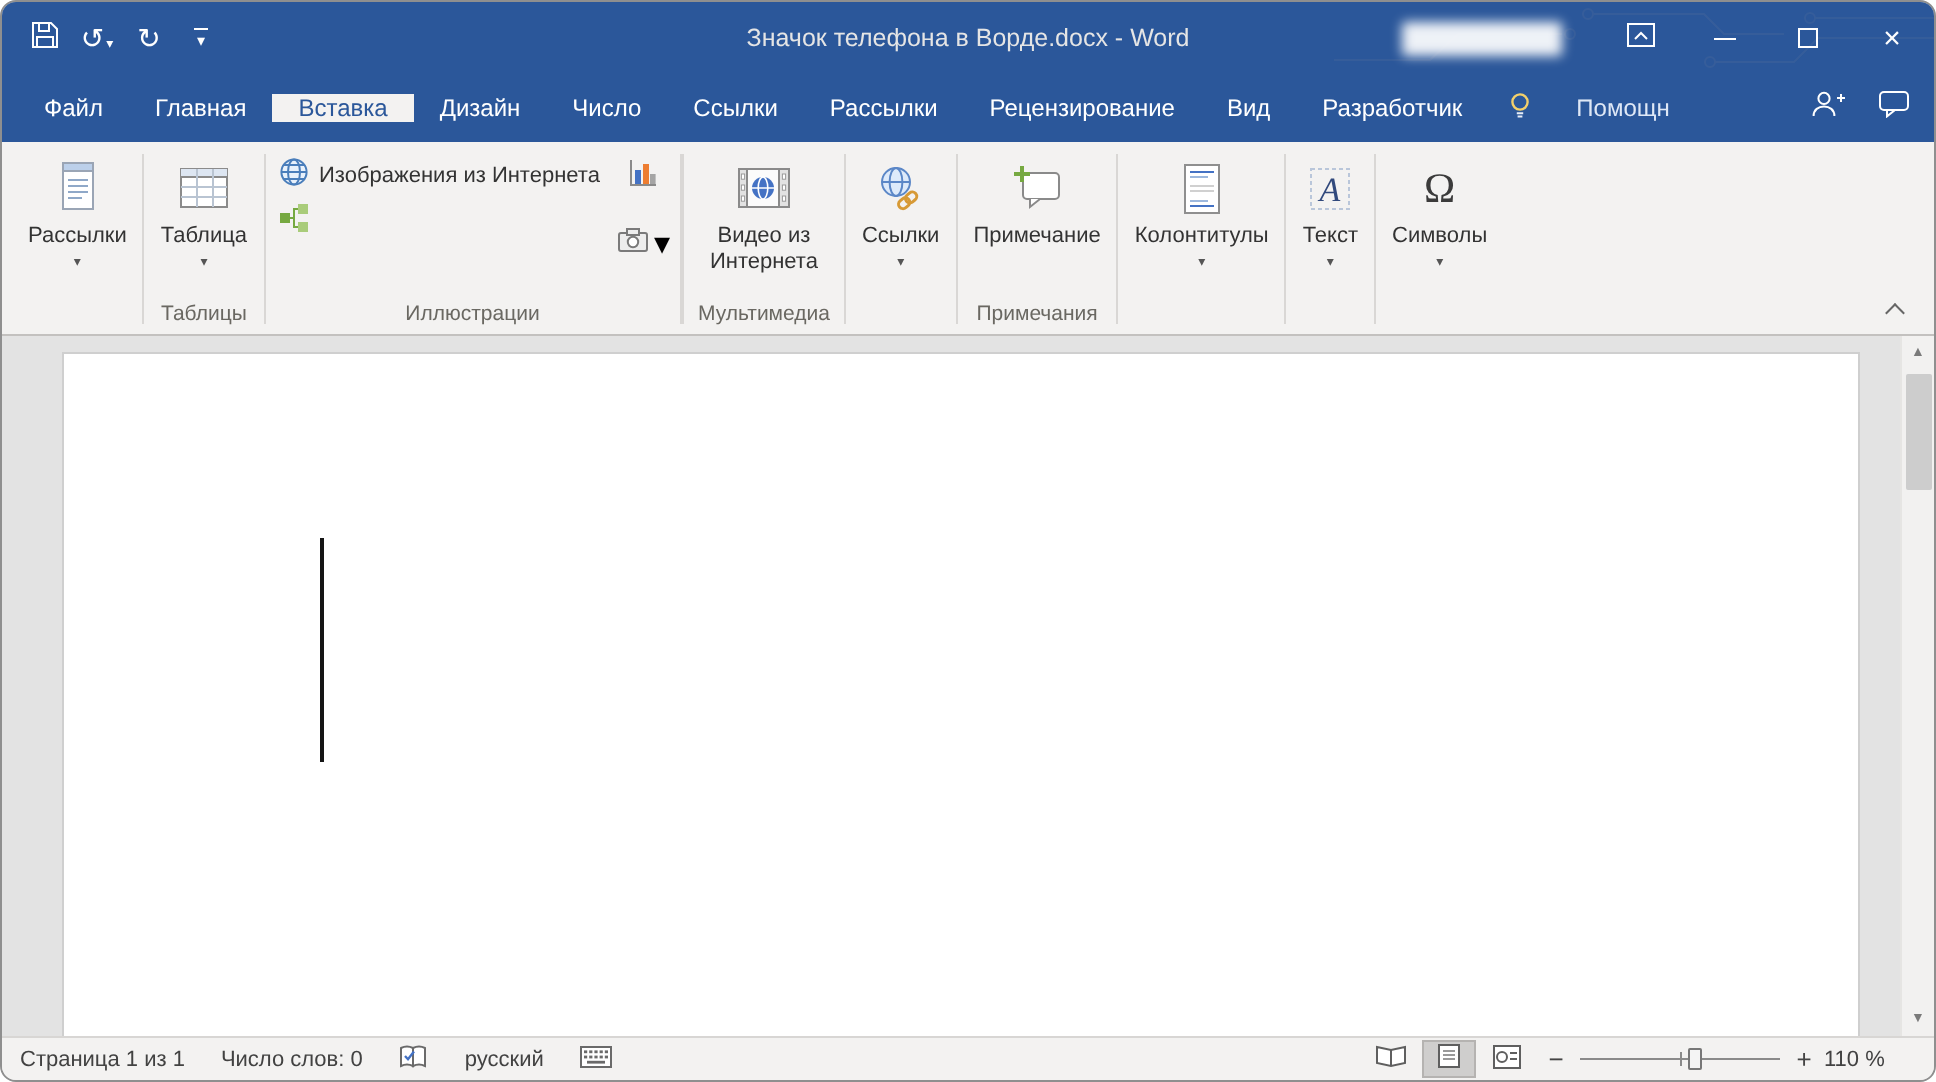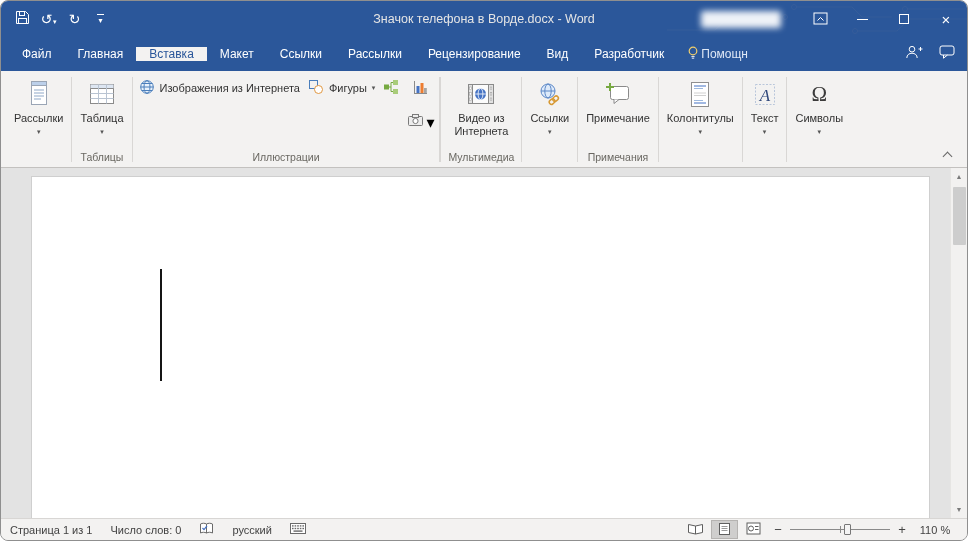--- a/index.html
+++ b/index.html
@@ -19,36 +19,36 @@
   .title-right{margin-left:auto;display:flex;align-items:center;height:100%;z-index:1}
   .blur-box{width:80px;height:17px;background:rgba(255,255,255,.92);border-radius:2px;filter:blur(3px);margin-right:18px}
   .win-btn{width:42px;height:36px;display:flex;align-items:center;justify-content:center;font-size:15px;color:#fff}
   .max-rect{width:10px;height:10px;border:1px solid #fff;display:block}
   .min-bar{width:11px;height:1px;background:#fff;display:block}
 
   
   .tabrow{height:34px;flex:0 0 34px;background:#2b579a;display:flex;align-items:center;padding-left:8px;position:relative}
   .tab{display:flex;align-items:center;padding:0 13px;font-size:12px;color:#fff;white-space:nowrap}
   .tab.active{background:#f3f2f1;color:#2b579a}
-  .tellme{display:flex;align-items:center;gap:2px;padding:0 10px;font-size:12px;color:#dfe8f6;white-space:nowrap}
+  .tellme{display:flex;align-items:center;gap:22px;padding:0 10px;font-size:12px;color:#dfe8f6;white-space:nowrap}
   .tabrow-right{margin-left:auto;display:flex;align-items:center;padding-right:12px;gap:16px}
   .trr-btn{display:flex;align-items:center;justify-content:center}
 
   
   .ribbon{background:#f3f2f1;border-bottom:1px solid #c3c1bf;display:flex;padding:0 2px 0 5px;flex:0 0 97px;position:relative}
   .group{display:flex;flex-direction:column}
   .gcontent{flex:1;display:flex;align-items:flex-start;padding:3px 2px 0}
   .glabel{height:17px;font-size:10.5px;color:#6a6862;text-align:center;line-height:14px}
   .gsep{width:1px;background:#d9d7d5;margin:6px 0 5px}
   .bigbtn{display:flex;flex-direction:column;align-items:center;padding:2px 6px 0;font-size:11px;color:#333;text-align:center}
   .bigbtn .ic{height:36px;display:flex;align-items:center;justify-content:center}
   .bb-label{line-height:13px;white-space:nowrap}
   .bb-label.wrap{white-space:normal;width:64px}
   .bb-caret{font-size:7px;color:#555;line-height:9px;margin-top:2px}
-  .midcol{display:flex;flex-direction:row;padding-top:2px}
+  .midcol{display:flex;flex-direction:column;padding-top:2px}
   .smallbtn{display:flex;align-items:center;gap:5px;height:23px;padding:0 4px;font-size:11px;color:#333;white-space:nowrap}
   .smallbtn .sb-caret{font-size:7px;color:#555}
   .minicol{display:flex;flex-direction:column;align-items:center;padding-top:4px;margin-left:1px}
   .minibtn{display:flex;align-items:center;gap:2px;height:22px;padding:0 3px}
   .minibtn.second{margin-top:11px}
   .collapse-chevron{position:absolute;right:16px;bottom:7px;width:7px;height:7px;border-top:1.5px solid #666;border-right:1.5px solid #666;transform:rotate(-45deg)}
 
   
   .docarea{flex:1;position:relative;background:#e3e3e3;overflow:hidden}
   .page{position:absolute;left:30px;top:8px;width:899px;bottom:-2px;background:#fff;border:1px solid #cfcfcf;border-bottom:none}
@@ -63,21 +63,21 @@
   .sb-item{margin-right:18px;display:flex;align-items:center;gap:4px;white-space:nowrap}
   .sb-icon{display:flex;align-items:center;margin-right:18px}
   .sb-right{margin-left:auto;display:flex;align-items:center}
   .view-btn{width:27px;height:19px;display:flex;align-items:center;justify-content:center;margin:0 1px}
   .view-btn.active{background:#cfcecd;border:1px solid #b5b3b1}
   .zoom-btn{width:20px;text-align:center;font-size:13px;color:#444}
   .zoom-slider{width:100px;height:15px;position:relative;margin:0 2px}
   .zoom-track{position:absolute;left:0;right:0;top:7px;height:1px;background:#8a8a8a}
   .zoom-notch{position:absolute;left:50%;top:4px;width:1px;height:7px;background:#8a8a8a}
   .zoom-thumb{position:absolute;left:54%;top:2px;width:7px;height:11px;background:#f4f4f4;border:1px solid #777;border-radius:1px}
-  .zoom-label{width:46px;text-align:center}
+  .zoom-label{width:46px;text-align:left}
 </style>
 </head>
 <body>
 
 <div class="window">
 
   <div class="titlebar">
     <svg class="circuit" width="300" height="36" viewBox="0 0 300 36">
       <g stroke="#49689c" fill="none" stroke-width="1">
         <path d="M0 29 h48 l14 -13 h52"></path>
@@ -135,21 +135,22 @@
       <div class="win-btn">
           <span>×</span>
         </div>
     </div>
   </div>
 
   <div class="tabrow">
     <div class="tab">Файл</div>
     <div class="tab">Главная</div>
     <div class="tab active">Вставка</div>
-    <div class="tab">Макет</div>
+    <div class="tab">Дизайн</div>
+    <div class="tab">Число</div>
     <div class="tab">Ссылки</div>
     <div class="tab">Рассылки</div>
     <div class="tab">Рецензирование</div>
     <div class="tab">Вид</div>
     <div class="tab">Разработчик</div>
     <div class="tellme">
       <span>
         <svg width="12" height="14" viewBox="0 0 12 14">
             <circle cx="6" cy="5" r="3.8" fill="none" stroke="#f3d06b" stroke-width="1.2"></circle>
             <line x1="4.4" y1="10.6" x2="7.6" y2="10.6" stroke="#e8eef8"></line>
@@ -232,30 +233,20 @@
             <span>
               <svg width="16" height="16" viewBox="0 0 16 16">
                   <circle cx="8" cy="8" r="6.3" fill="#e8f1fb" stroke="#4a7ebb"></circle>
                   <ellipse cx="8" cy="8" rx="3" ry="6.3" fill="none" stroke="#4a7ebb"></ellipse>
                   <line x1="1.7" y1="8" x2="14.3" y2="8" stroke="#4a7ebb"></line>
                   <line x1="2.6" y1="4.5" x2="13.4" y2="4.5" stroke="#4a7ebb"></line>
                   <line x1="2.6" y1="11.5" x2="13.4" y2="11.5" stroke="#4a7ebb"></line>
                 </svg>
             </span>
             <span>Изображения из Интернета</span>
-          </div>
-          <div class="smallbtn">
-            <span>
-              <svg width="16" height="16" viewBox="0 0 16 16">
-                  <rect x="1.5" y="1.5" width="8" height="8" fill="none" stroke="#4a7ebb"></rect>
-                  <circle cx="10.5" cy="10.5" r="4" fill="#fff" stroke="#e0973f"></circle>
-                </svg>
-            </span>
-            <span>Фигуры</span>
-            <span class="sb-caret">▾</span>
           </div>
           <div class="smallbtn">
             <span>
               <svg width="16" height="16" viewBox="0 0 16 16">
                   <rect x="1" y="5.5" width="5" height="5" fill="#76a941"></rect>
                   <rect x="10" y="1" width="5" height="5" fill="#a9cc7a"></rect>
                   <rect x="10" y="10" width="5" height="5" fill="#a9cc7a"></rect>
                   <path d="M6 8 h2 M8 8 V3.5 h2 M8 8 v4.5 h2" fill="none" stroke="#76a941"></path>
                 </svg>
             </span>

